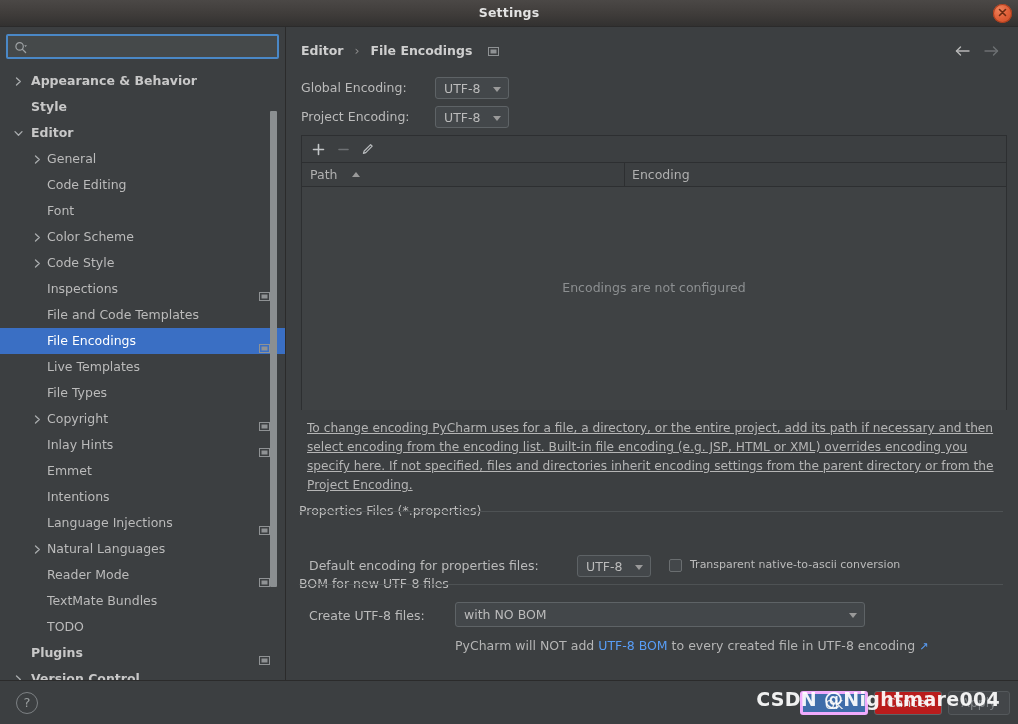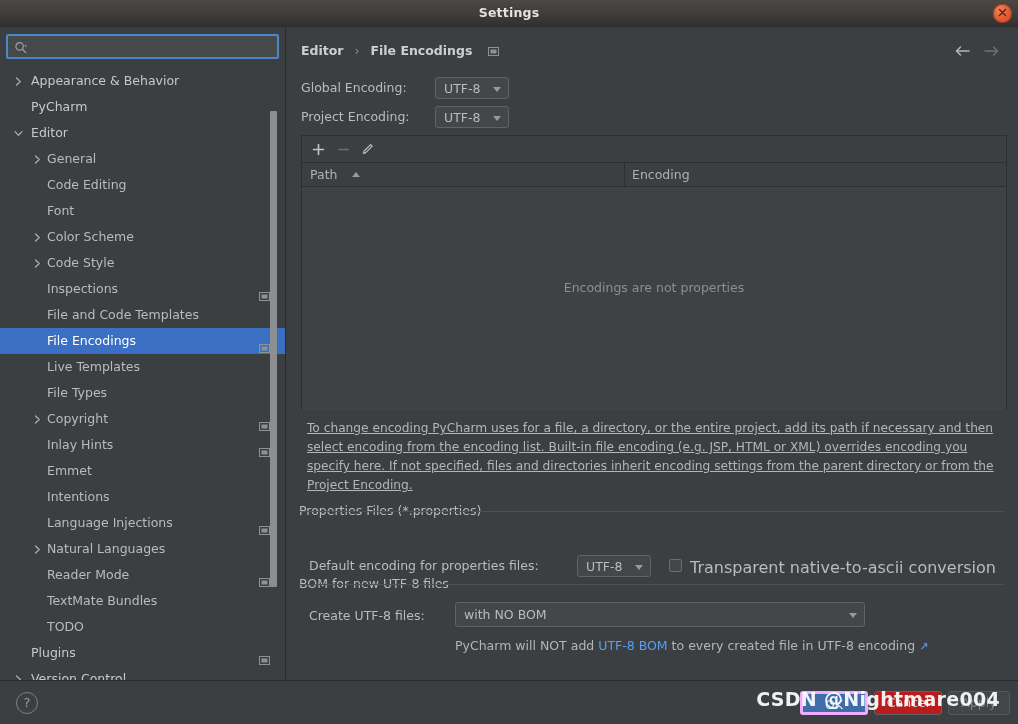--- a/index.html
+++ b/index.html
@@ -115,21 +115,21 @@
     width: 12px; height: 26px;
     display: flex; align-items: center; justify-content: center;
   }
   .tree-row .label {
     position: absolute;
     white-space: nowrap;
     font-size: 12.5px;
     color: #bbbbbb;
   }
   .tree-row.lvl0 .chev { left: 12px; }
-  .tree-row.lvl0 .label { left: 31px; font-weight: normal; color: #c8c8c8; }
+  .tree-row.lvl0 .label { left: 31px; font-weight: bold; color: #c8c8c8; }
   .tree-row.lvl1 .chev { left: 31px; }
   .tree-row.lvl1 .label { left: 47px; }
   .tree-row.selected { background: #3a6fc4; }
   .tree-row.selected .label { color: #ffffff; }
   .badge-icon {
     position: absolute;
     right: 16px; top: 8px;
     width: 11px; height: 9px;
   }
   .scrollbar-track {
@@ -320,21 +320,21 @@
     position: absolute;
     width: 13px; height: 13px;
     box-sizing: border-box;
     background: #43474a;
     border: 1px solid #6a6e70;
     border-radius: 2px;
     cursor: pointer;
   }
   .cb-label {
     position: absolute;
-    font-size: 16px;
+    font-size: 11px;
     color: #bbbbbb;
     white-space: nowrap;
   }
 
   .hint {
     position: absolute;
     font-size: 12.5px;
     color: #b5b5b5;
     white-space: nowrap;
   }
@@ -444,21 +444,21 @@
     <div class="tree" id="tree">
         <div class="tree-row lvl0">
           <span class="chev">
             <svg width="9" height="9" viewBox="0 0 9 9" aria-hidden="true">
               <path d="M2.5 1 L6.3 4.5 L2.5 8" fill="none" stroke="#a9acae" stroke-width="1.3" stroke-linecap="round" stroke-linejoin="round"></path>
             </svg>
           </span>
           <span class="label">Appearance &amp; Behavior</span>
         </div>
         <div class="tree-row lvl0">
-          <span class="label">PyCharm</span>
+          <span class="label">Style</span>
         </div>
         <div class="tree-row lvl0">
           <span class="chev">
             <svg width="9" height="9" viewBox="0 0 9 9" aria-hidden="true">
               <path d="M1 2.6 L4.5 6.3 L8 2.6" fill="none" stroke="#a9acae" stroke-width="1.3" stroke-linecap="round" stroke-linejoin="round"></path>
             </svg>
           </span>
           <span class="label">Editor</span>
         </div>
         <div class="tree-row lvl1">
@@ -652,21 +652,21 @@
           </svg>
         </span>
       </div>
       <div class="table-header">
         <span class="th th-path">Path</span>
         <span class="th-sort"></span>
         <span class="th-div"></span>
         <span class="th th-enc">Encoding</span>
       </div>
       <div class="table-body">
-        <div class="empty-text">Encodings are not properties</div>
+        <div class="empty-text">Encodings are not configured</div>
       </div>
     </div>
 
     <div class="help-text">To change encoding PyCharm uses for a file, a directory, or the entire project, add its path if necessary and then select encoding from the encoding list. Built-in file encoding (e.g. JSP, HTML or XML) overrides encoding you specify here. If not specified, files and directories inherit encoding settings from the parent directory or from the Project Encoding.</div>
 
     <div class="group" style="top:476px; height:50px;">
       <span class="group-title">Properties Files (*.properties)</span>
       <span class="group-line"></span>
     </div>
     <div class="row-field" style="left:22px; top:503px; width:690px;margin-top:25px;">

